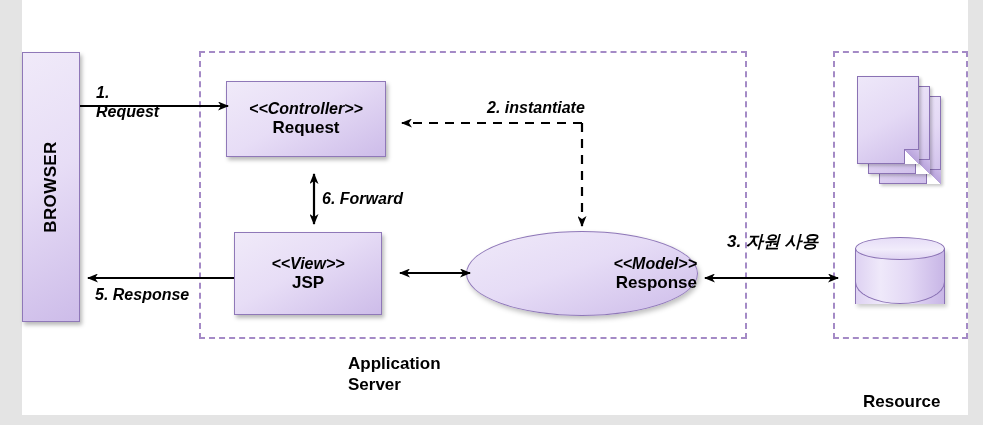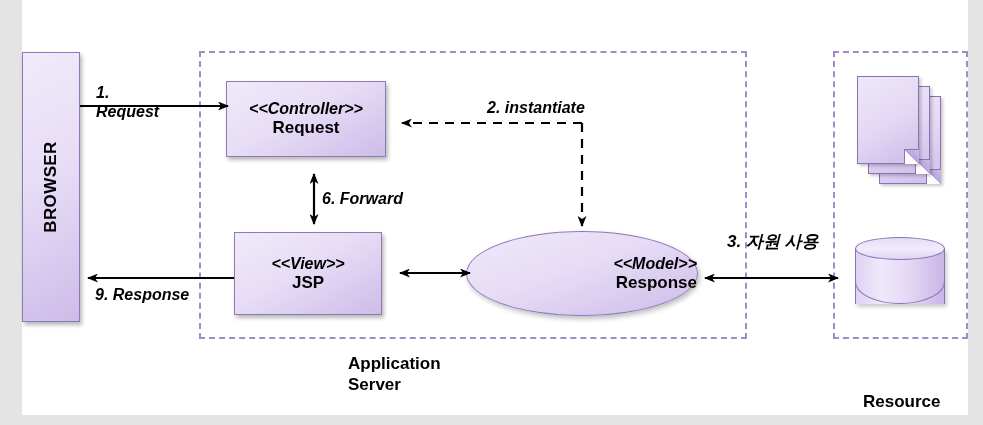--- a/index.html
+++ b/index.html
@@ -284,18 +284,18 @@
     <path d="M400,273 L470,273" stroke="#000" stroke-width="2.2" fill="none" marker-end="url(#ah)" marker-start="url(#ah-start)"></path>
 
     <path d="M705,278 L838,278" stroke="#000" stroke-width="2.2" fill="none" marker-end="url(#ah)" marker-start="url(#ah-start)"></path>
   </svg>
 
   <div class="arrow-label" id="label-request">1.
 Request</div>
   <div class="arrow-label" id="label-instantiate">2. instantiate</div>
   <div class="arrow-label" id="label-resource-use">3. 자원 사용</div>
   <div class="arrow-label" id="label-forward">6. Forward</div>
-  <div class="arrow-label" id="label-response">9. Response</div>
+  <div class="arrow-label" id="label-response">5. Response</div>
 
   <div class="container-caption" id="appserver-caption">Application
 Server</div>
   <div class="container-caption" id="resource-caption">Resource</div>
 </div>
 
 </body></html>

